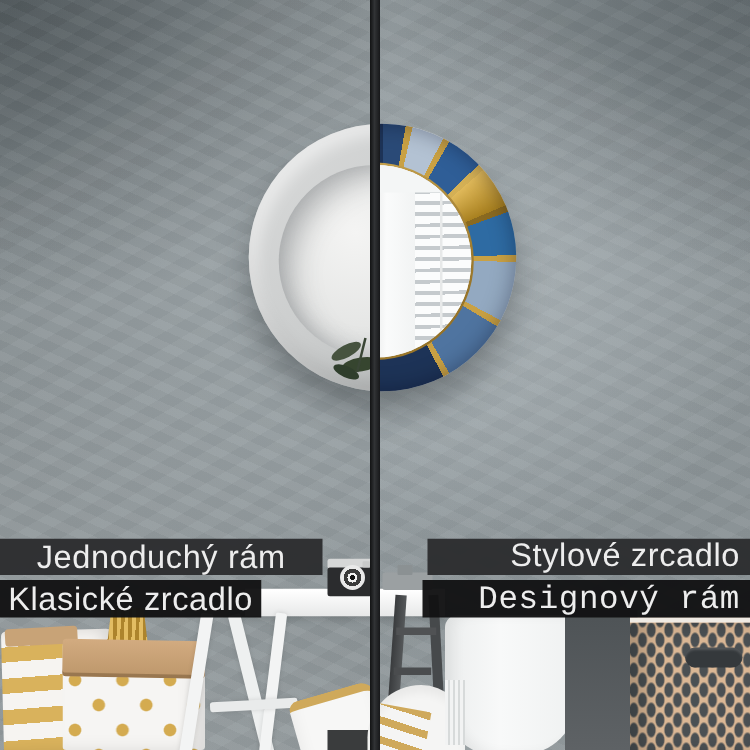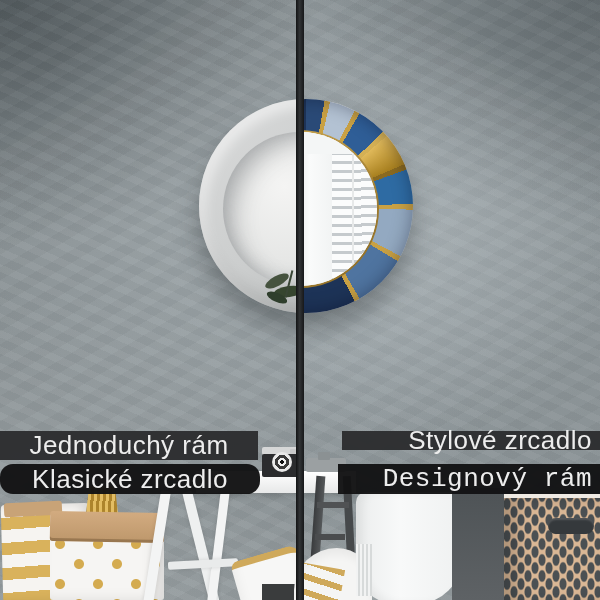--- a/index.html
+++ b/index.html
@@ -147,22 +147,22 @@
       radial-gradient(ellipse 3px 5px at 50% 50%, #4b5053 0 3px, rgba(0,0,0,0) 4px);
     background-size:14px 16px,14px 16px;background-position:3px 6px,10px 14px;
     box-shadow:inset 12px 0 16px rgba(0,0,0,0.20);}
   .box-handle{left:548px;top:518px;width:46px;height:16px;background:#35393c;border-radius:8px;
     box-shadow:inset 0 2px 2px rgba(255,255,255,0.15);}
 
   
   .bar{display:flex;align-items:center;color:#ededed;font-size:26px;font-weight:300;
     letter-spacing:0.5px;white-space:nowrap;z-index:20;}
   .bar-tl{left:0;top:431px;width:258px;height:29px;background:rgba(44,45,47,0.96);justify-content:center;}
-  .bar-bl{left:0;top:464px;width:260px;height:30px;background:rgba(19,19,20,0.97);justify-content:center;border-radius:13px;}
-  .bar-tr{left:342px;top:431px;width:258px;height:19px;background:rgba(44,45,47,0.96);justify-content:flex-end;padding-right:8px;box-sizing:border-box;}
+  .bar-bl{left:0;top:464px;width:209px;height:30px;background:rgba(19,19,20,0.97);justify-content:center;}
+  .bar-tr{left:342px;top:431px;width:258px;height:29px;background:rgba(44,45,47,0.96);justify-content:flex-end;padding-right:8px;box-sizing:border-box;align-items:flex-end;}
   .bar-br{left:338px;top:464px;width:262px;height:30px;background:rgba(19,19,20,0.97);justify-content:flex-end;padding-right:8px;box-sizing:border-box;font-family:Liberation Mono, monospace;}
 
   
   .divider{left:296px;top:0;width:8px;height:600px;z-index:30;
     background:linear-gradient(90deg,#121314,#313335 45%,#17181a);}
 </style>
 </head>
 <body>
 
 <div class="stage">

